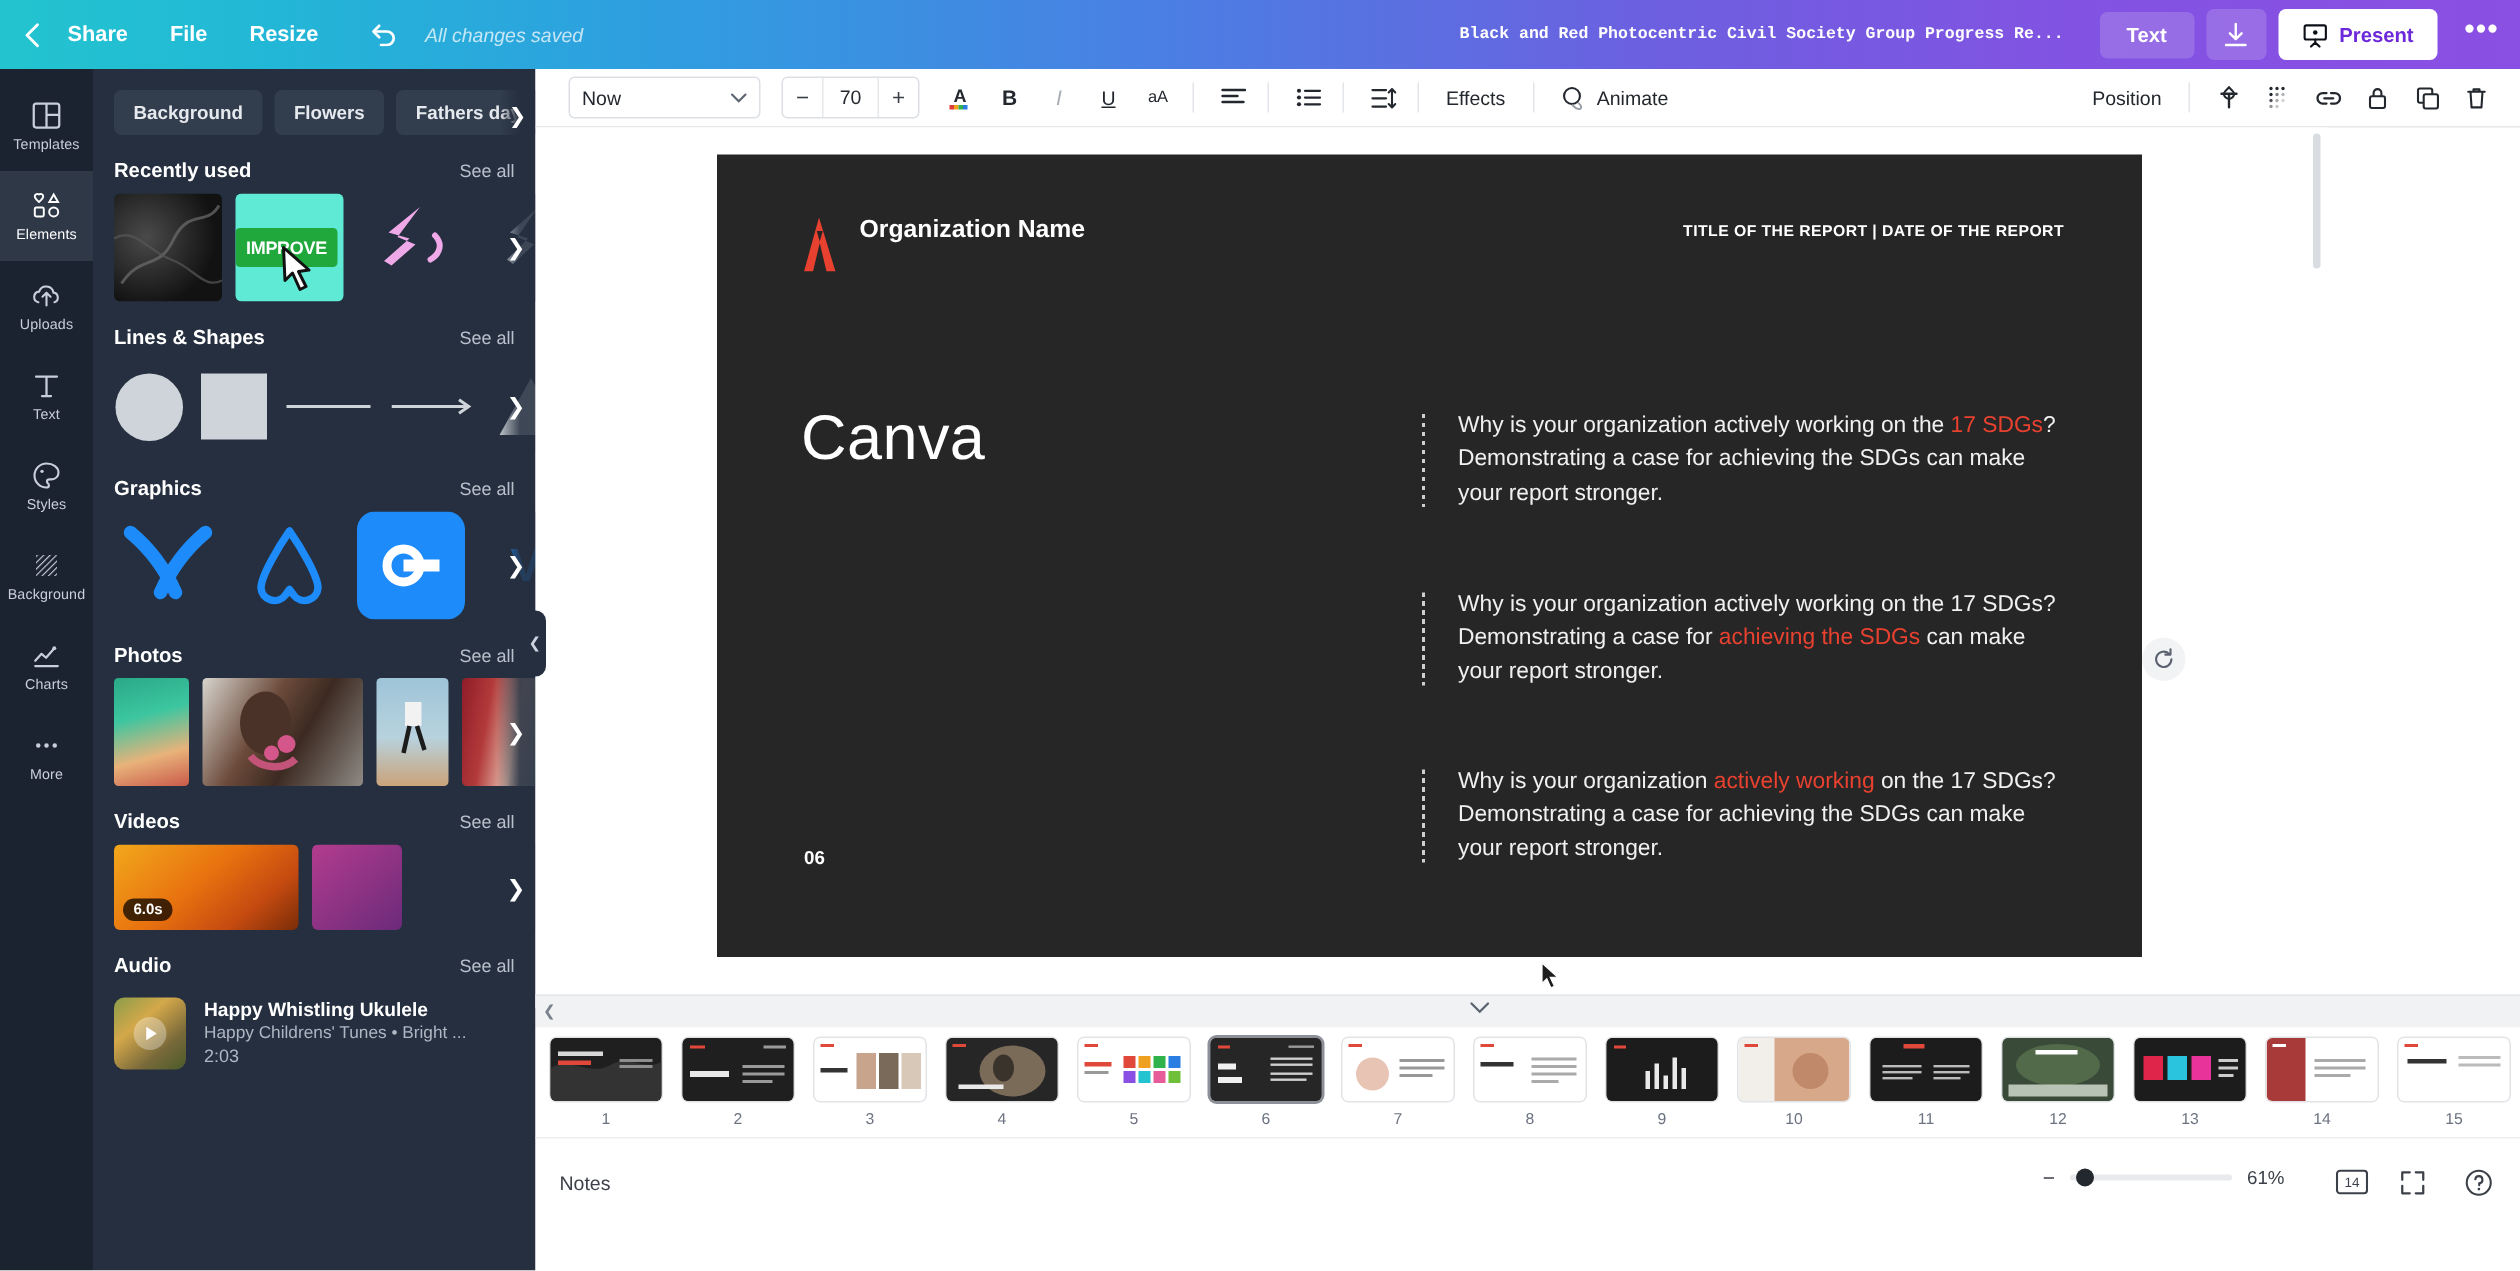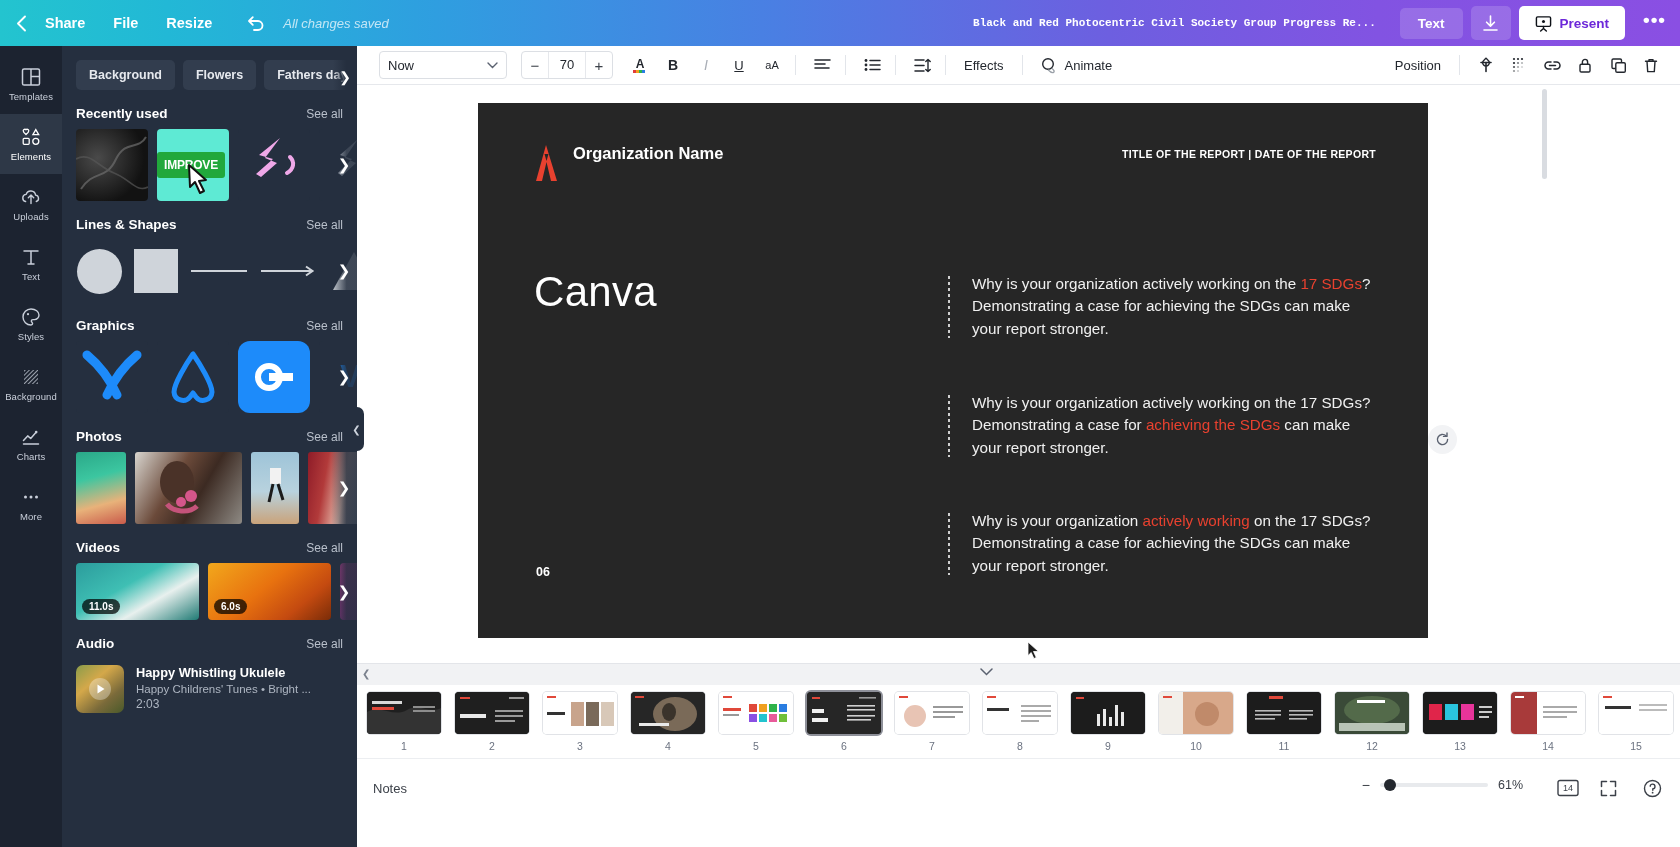--- a/index.html
+++ b/index.html
@@ -479,23 +479,20 @@
       </div>
       <div class="ph" style="width:58px;height:72px;background:linear-gradient(100deg,#8e1c28 0%,#b23a3a 30%,#e8c0b0 60%,#6b8fa8 100%);"></div>
       <div class="row-arrow">❯</div>
     </div>
 
     <div class="sec-head">
       <span class="sec-title">Videos</span>
       <span class="see-all">See all</span>
     </div>
     <div class="row">
-      <div class="vid" style="width:123px;height:57px;background:linear-gradient(150deg,#2b9c9c 0%,#3fbfb4 40%,#e8f0ee 65%,#1f7a74 100%);">
-        <span class="vid-badge">11.0s</span>
-      </div>
       <div class="vid" style="width:123px;height:57px;background:linear-gradient(140deg,#f2a81c 0%,#e8720f 45%,#c44a10 75%,#7a2c08 100%);">
         <span class="vid-badge">6.0s</span>
       </div>
       <div class="vid" style="width:60px;height:57px;background:linear-gradient(140deg,#b33c8e 0%,#6b2a7a 100%);"></div>
       <div class="row-arrow">❯</div>
     </div>
 
     <div class="sec-head">
       <span class="sec-title">Audio</span>
       <span class="see-all">See all</span>

